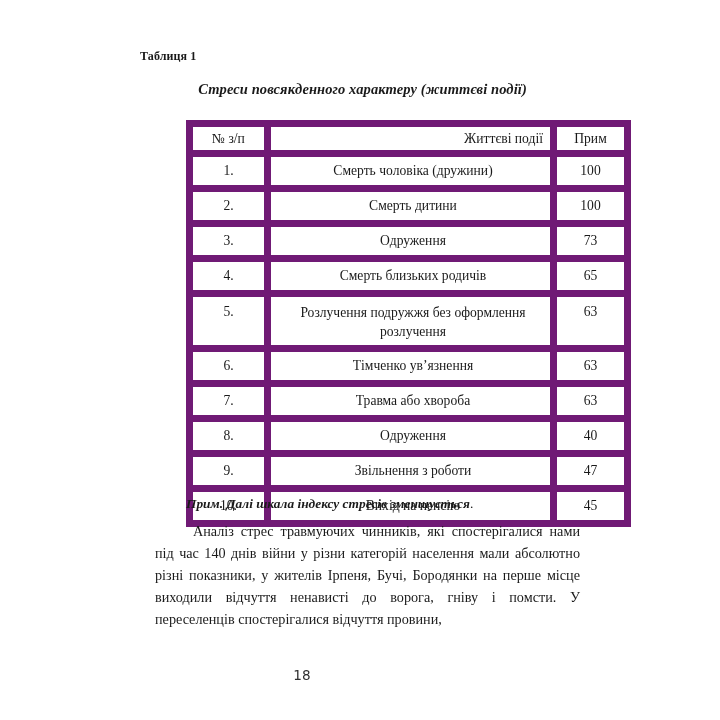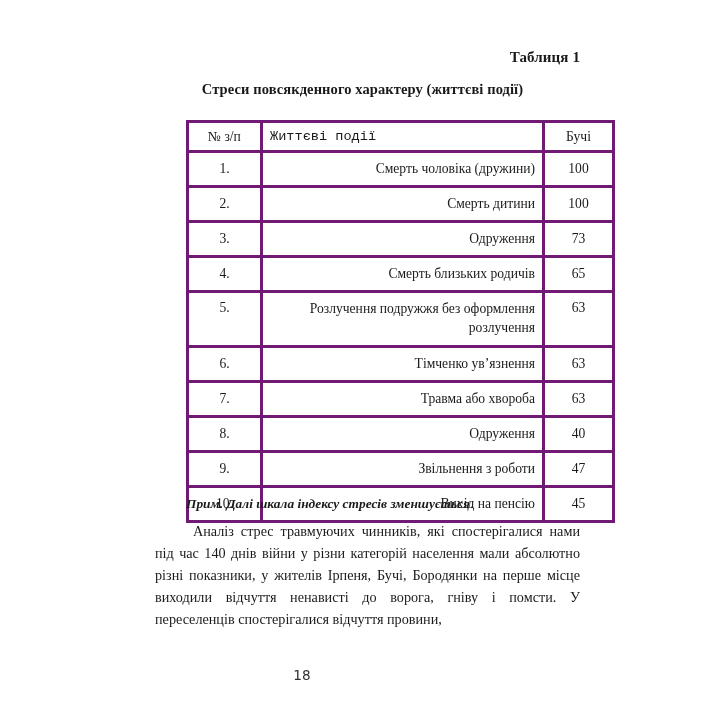--- a/index.html
+++ b/index.html
@@ -26,59 +26,60 @@
     height: 720px;
     background: #ffffff;
   }
 
   
   .table-label {
     position: absolute;
     left: 140px;
     top: 49px;
     width: 440px;
-    text-align: right;
+    text-align: left;
     font-weight: bold;
-    font-size: 15px;
+    font-size: 12px;
     letter-spacing: 0.1px;
   }
 
   .table-title {
     position: absolute;
     left: 140px;
     top: 81px;
     width: 445px;
     text-align: center;
     font-weight: bold;
     font-size: 14.5px;
     letter-spacing: 0.1px;
+    font-style: italic;
   }
 
   
   .stress-table {
     position: absolute;
     left: 186px;
     top: 120px;
     width: 389px;
     border-collapse: collapse;
     table-layout: fixed;
     font-size: 13.6px;
   }
   .stress-table td,
   .stress-table th {
-    border: 3px solid #701a75;
+    border: 7px solid #701a75;
     padding: 0 7px;
     vertical-align: middle;
     font-weight: normal;
   }
   .col-num   { width: 57px;  text-align: center; }
-  .col-event { width: 265px; text-align: right; padding-left: 12px !important; }
+  .col-event { width: 265px; text-align: center; padding-left: 12px !important; }
   .col-score { width: 53px;  text-align: center; }
 
-  .stress-table thead td.col-event { text-align: left; padding-left: 7px !important; font-family: Liberation Mono, monospace; }
+  .stress-table thead td.col-event { text-align: right; padding-left: 7px !important; }
 
   .stress-table tbody tr { height: 35px; }
   .stress-table thead tr { height: 30px; }
   .stress-table tbody tr.tall { height: 55px; }
   .stress-table tbody tr.tall td { vertical-align: top; padding-top: 7px; }
   .stress-table tbody tr.tall td.col-score,
   .stress-table tbody tr.tall td.col-num { vertical-align: top; }
   .cell-event-wrap { line-height: 1.38; }
 
   
@@ -131,21 +132,21 @@
 
   <div class="table-label">Таблиця 1</div>
 
   <div class="table-title">Стреси повсякденного характеру (життєві події)</div>
 
   <table class="stress-table">
     <thead>
       <tr>
         <td class="col-num">№ з/п</td>
         <td class="col-event">Життєві події</td>
-        <td class="col-score">Бучі</td>
+        <td class="col-score">Прим</td>
       </tr>
     </thead>
     <tbody>
       <tr>
         <td class="col-num">1.</td>
         <td class="col-event">Смерть чоловіка (дружини)</td>
         <td class="col-score">100</td>
       </tr>
       <tr>
         <td class="col-num">2.</td>

